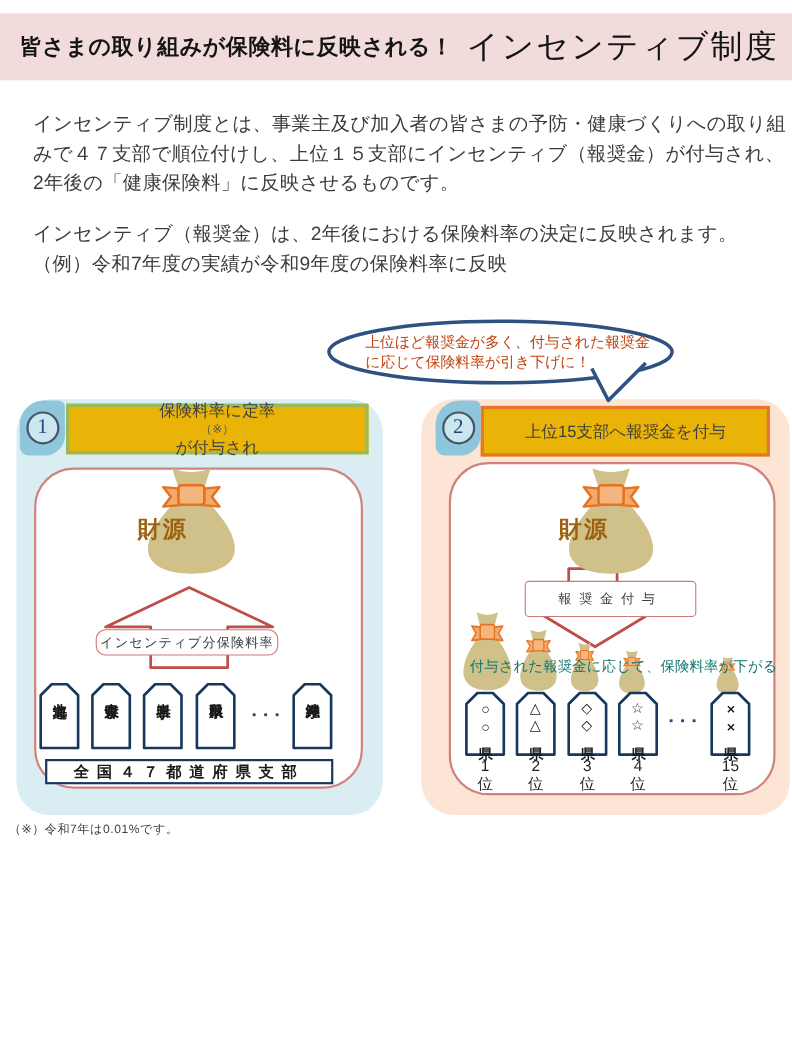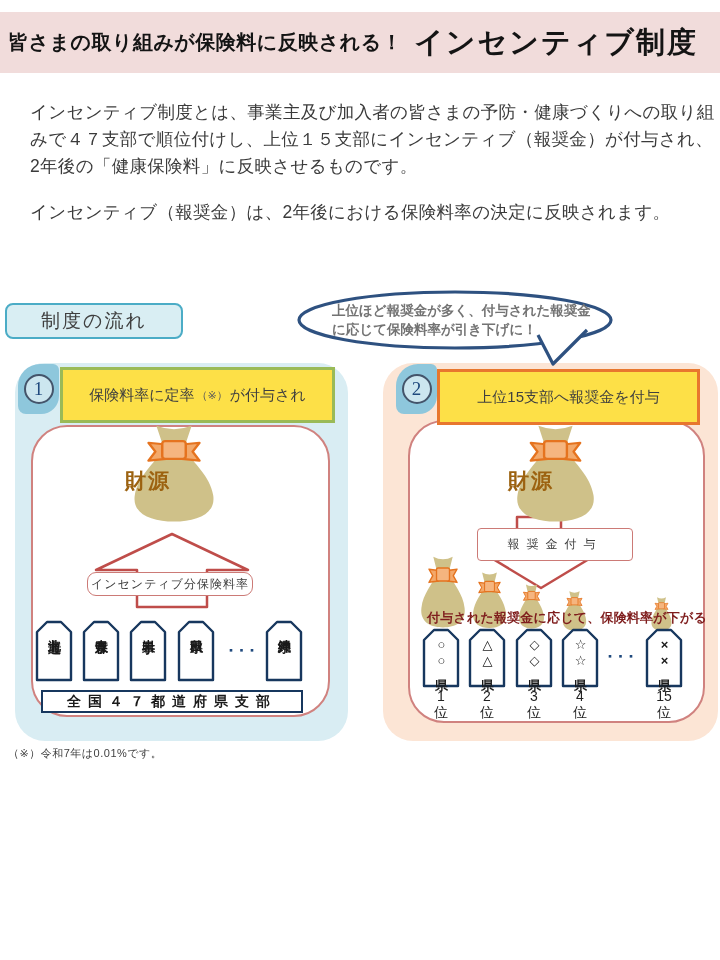--- a/index.html
+++ b/index.html
@@ -7,49 +7,49 @@
   #page {
     position:relative; width:720px; height:960px; margin:0 auto;
     background:#fff; overflow:hidden;
     font-family:"Liberation Sans","DejaVu Sans",sans-serif;
     color:#3f3f3f;
   }
   .abs { position:absolute; }
 
   
   .banner { left:0; top:12px; width:720px; height:61px; background:#f1dcdb;
-            display:flex; align-items:center; padding-left:8px; }
+            display:flex; align-items:center; padding-left:18px; }
   .banner-prefix { font-size:20px; font-weight:bold; color:#141414; letter-spacing:0.5px; }
-  .banner-title  { font-size:29px; font-weight:bold; color:#141414; margin-left:12px; letter-spacing:2px; }
+  .banner-title  { font-size:29px; font-weight:normal; color:#141414; margin-left:12px; letter-spacing:2px; }
 
   
   .textline { left:8px; white-space:nowrap; font-size:17.5px; color:#3b3b3b; letter-spacing:0.3px;margin-left:22px; }
 
   
   .flow-label { left:5px; top:303px; width:178px; height:36px; background:#d9eef3;
     border:2.5px solid #4bacc6; border-radius:8px; display:flex; align-items:center;
     justify-content:center; font-size:19px; color:#3f3f3f; letter-spacing:2px; }
 
   
   .bubble-svg { left:295px; top:288px; }
-  .bubble-line { white-space:nowrap; font-size:13.5px; font-weight:bold; color:#737373; }
+  .bubble-line { white-space:nowrap; font-size:13.5px; font-weight:normal; color:#c2410c; }
 
   
   .panel { top:363px; height:378px; border-radius:30px; }
   .panel-left  { left:15px;  width:333px; background:#d9edf3; }
   .panel-right { left:383px; width:335px; background:#fce5d5; }
 
   .num-square { width:41px; height:50px; background:#8ec7dc;
                 border-radius:22px 6px 18px 8px; display:flex; align-items:center; justify-content:center; }
   .num-circle { width:30px; height:30px; border:2px solid #44546a; border-radius:50%;
                 background:rgba(255,255,255,0.55); color:#1f497d; text-align:center;
                 line-height:26px; font-size:19px; font-family:"Liberation Serif",serif; }
 
-  .hdr-box { height:56px; background:#fde047; display:flex; align-items:center;
-             justify-content:center; font-size:15px; color:#3f3f3f; white-space:nowrap; }
+  .hdr-box { height:46px; background:#eab308; display:flex; align-items:center;
+             justify-content:center; font-size:15px; color:#3f3f3f; white-space:nowrap;flex-direction:column; }
   .hdr-green  { left:60px;  top:367px; width:275px; border:3px solid #9aba57; }
   .hdr-orange { left:437px; top:369px; width:263px; border:3px solid #e8772e; }
   .hdr-note { font-size:11px; color:#595959; margin:0 2px; }
 
   .inner-box { background:#fff; border:2px solid #d0827f; border-radius:36px; }
   .inner-left  { left:31px;  top:425px; width:299px; height:292px; }
   .inner-right { left:408px; top:420px; width:297px; height:303px; }
 
   .bag-label { text-align:left; font-size:21px; font-weight:bold; color:#9c6210; letter-spacing:2px; }
 
@@ -64,22 +64,22 @@
   .pref svg { position:absolute; left:0; top:0; }
   .vtext { position:absolute; top:9px; left:50%; transform:translateX(-50%);
            writing-mode:vertical-rl; text-orientation:upright;
            font-size:13px; font-weight:bold; color:#1a1a1a; letter-spacing:1px; white-space:nowrap; }
   .dots { color:#1f497d; font-weight:bold; font-size:15px; letter-spacing:3px; text-align:center; }
 
   .footer-bar { left:41px; top:690px; width:262px; height:23px; background:#fff;
     border:2px solid #17375e; display:flex; align-items:center; justify-content:center;
     font-size:14px; font-weight:bold; letter-spacing:7px; color:#1a1a1a; white-space:nowrap; }
 
-  .caption { left:427px; top:597px; font-size:13px; font-weight:bold; color:#7f1d1d;
-             white-space:nowrap; letter-spacing:0.2px;margin-top:12px; }
+  .caption { left:427px; top:597px; font-size:13px; font-weight:normal; color:#0f766e;
+             white-space:nowrap; letter-spacing:0.2px; }
 
   .rank { width:38px; top:688px; text-align:center; font-size:14px; color:#222; line-height:16px; }
 
   .footnote { left:8px; top:746px; font-size:11px; color:#404040; letter-spacing:0.5px; }
 </style>
 </head>
 <body>
 
 <div id="page">
 
@@ -96,22 +96,22 @@
   <div class="abs banner">
     <span class="banner-prefix">皆さまの取り組みが保険料に反映される！</span>
     <span class="banner-title">インセンティブ制度</span>
   </div>
 
   <div class="abs textline" style="top:100px">インセンティブ制度とは、事業主及び加入者の皆さまの予防・健康づくりへの取り組</div>
   <div class="abs textline" style="top:127px">みで４７支部で順位付けし、上位１５支部にインセンティブ（報奨金）が付与され、</div>
   <div class="abs textline" style="top:154px">2年後の「健康保険料」に反映させるものです。</div>
 
   <div class="abs textline" style="top:200px">インセンティブ（報奨金）は、2年後における保険料率の決定に反映されます。</div>
-
-  <div class="abs flow-label">制度の流れ</div>
+  <div class="abs textline" style="top:227px">（例）令和7年度の実績が令和9年度の保険料率に反映</div>
+
 
   <div class="abs panel panel-left"></div>
 
   <div class="abs panel panel-right"></div>
 
   <div class="abs inner-box inner-left"></div>
   <div class="abs inner-box inner-right"></div>
 
   <svg class="abs" style="left:85px; top:528px" width="170" height="84" viewBox="0 0 170 84">
     <polygon points="87,6 163,42 122,42 122,79 52,79 52,42 11,42" fill="#ffffff" stroke="#bf4d4a" stroke-width="2.5" stroke-linejoin="round"></polygon>

